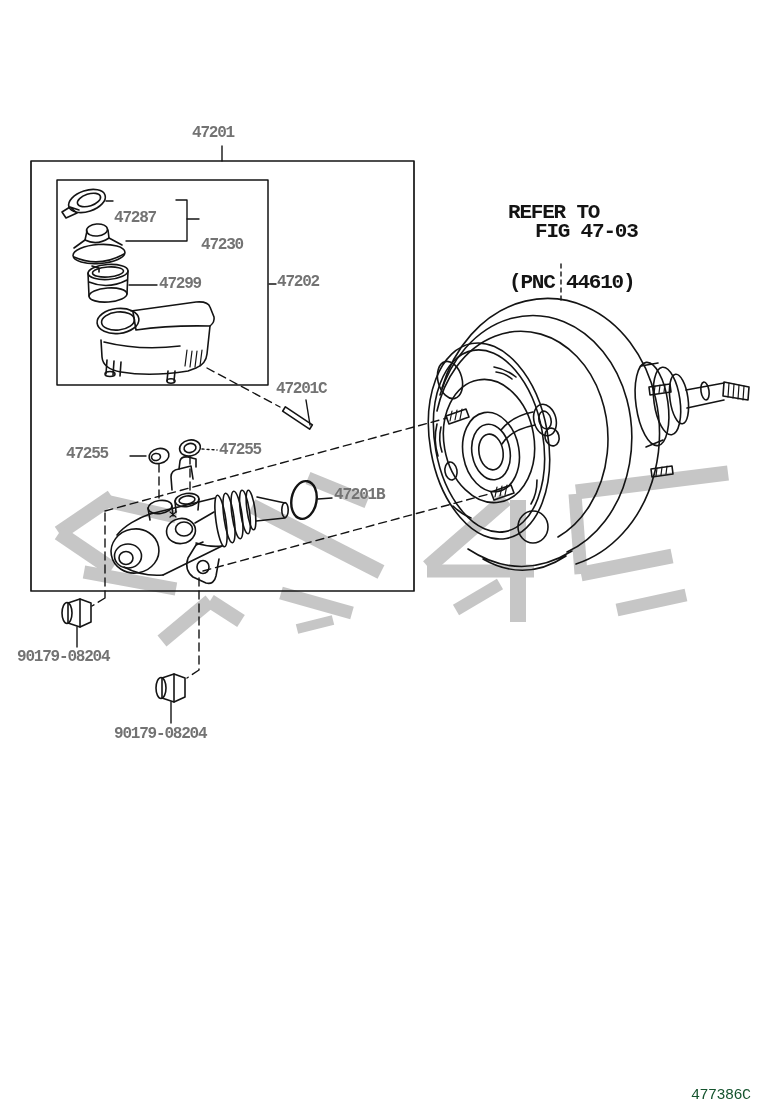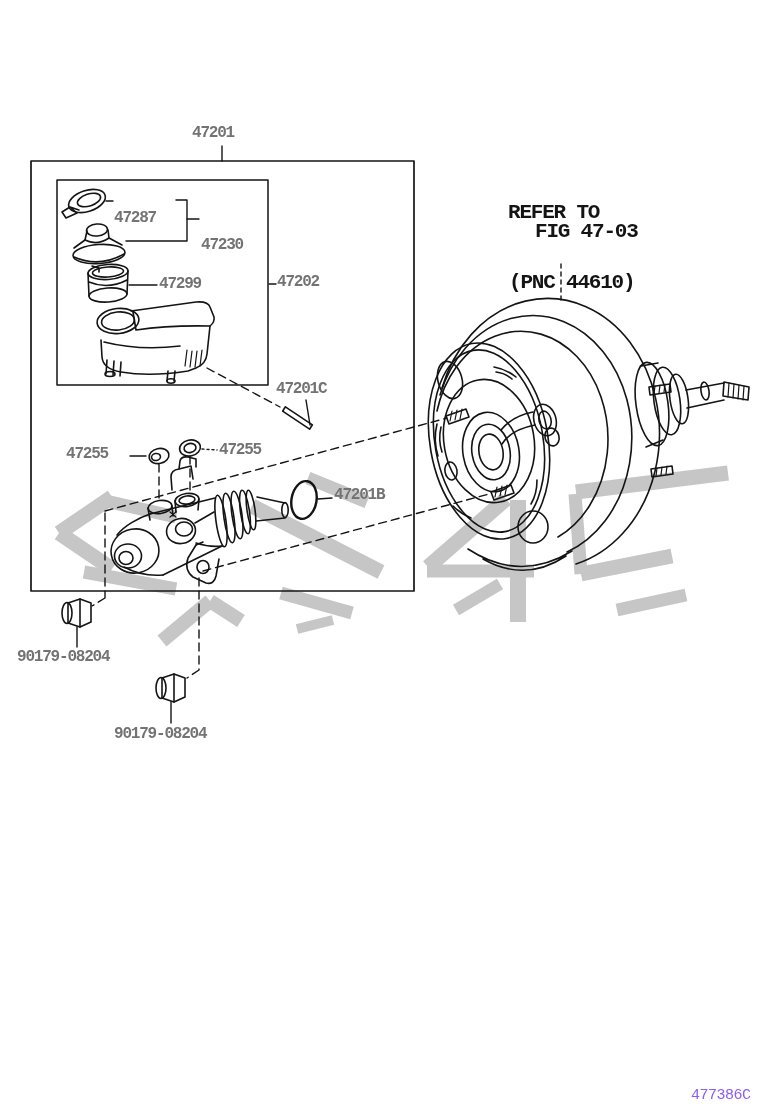--- a/index.html
+++ b/index.html
@@ -4,21 +4,21 @@
 <style>
   html,body{margin:0;padding:0;background:#fff;}
   .stage{position:relative;width:760px;height:1112px;background:#fff;overflow:hidden;
          font-family:"Liberation Mono",monospace;}
   .stage svg{position:absolute;left:0;top:0;}
   .plabel{position:absolute;font-family:"Liberation Mono",monospace;font-weight:bold;
           font-size:16px;line-height:21px;letter-spacing:-1.2px;color:#737373;white-space:nowrap;}
   .note-line{position:absolute;font-family:"Liberation Mono",monospace;font-weight:bold;
           font-size:21px;line-height:21px;letter-spacing:-1.2px;color:#141414;white-space:nowrap;}
   .figcode{position:absolute;font-family:"Liberation Mono",monospace;font-weight:normal;
-          font-size:15px;line-height:15px;letter-spacing:-0.5px;color:#8b5cf6;white-space:nowrap;}
+          font-size:15px;line-height:15px;letter-spacing:-0.5px;color:#14532d;white-space:nowrap;}
 </style>
 </head>
 <body>
 
 <div class="stage">
 
 <svg width="760" height="1112" viewBox="0 0 760 1112">
 
   <g fill="none" stroke-linecap="butt" stroke="#c6c6c6">
     <line x1="59" y1="533" x2="112" y2="497" stroke-width="15"></line>

